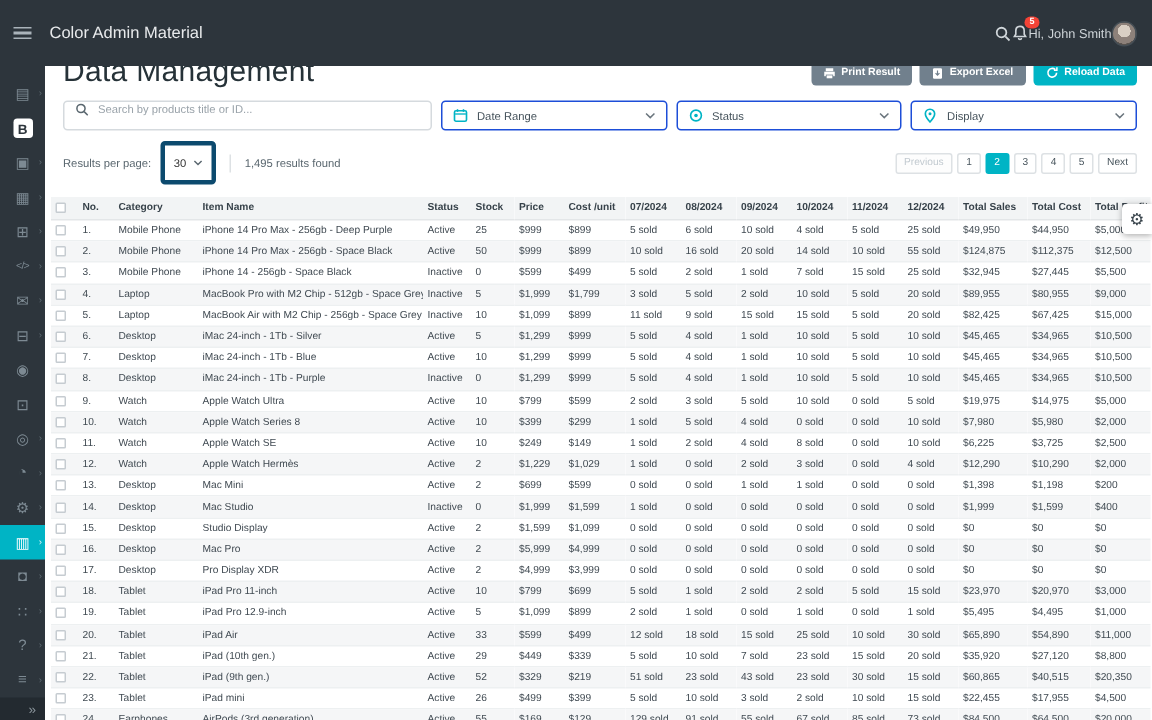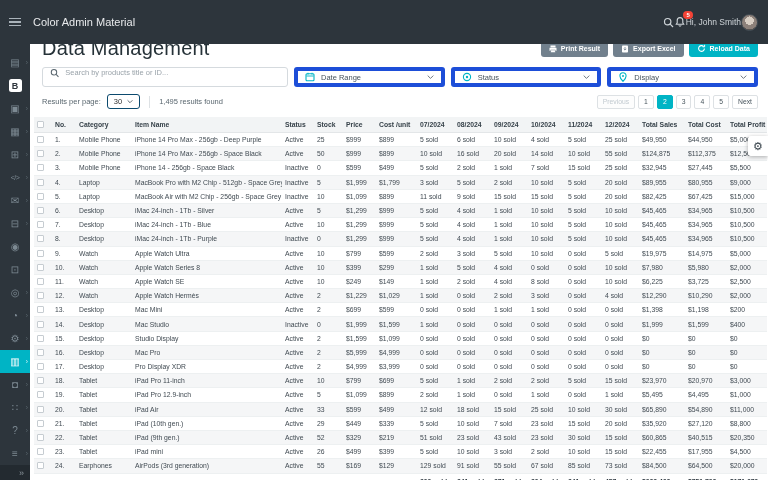--- a/index.html
+++ b/index.html
@@ -33,25 +33,25 @@
   .page-title { font-size:20px; color:#263238; font-weight:500; letter-spacing:.2px; }
   .hdr-buttons { margin-left:auto; display:flex; gap:5px; }
   .btn { height:17px; border-radius:3px; color:#fff; font-size:7px; font-weight:bold; display:flex; align-items:center; gap:4px; padding:0 8px; border:none; cursor:pointer; font-family:inherit; }
   .btn.gray { background:#71808d; }
   .btn.cyan { background:#00b4c5; }
 
   .filter-row { display:flex; gap:6px; padding:0 10px 0 12px; }
   .search-box { flex:0 0 246px; height:20px; border:1px solid #d5dade; border-radius:3px; display:flex; align-items:flex-start; gap:6px; padding:0 7px; background:#fff; }
   .search-box input { border:none; outline:none; font-size:7.5px; color:#333; width:100%; font-family:inherit; background:transparent; }
   .search-box input::placeholder { color:#9aa3aa; }
-  .dropdown { flex:1; height:20px; border:4px solid #1d4ed8; border-radius:3px; display:flex; align-items:center; gap:6px; padding:0 7px; background:#fff; font-size:7.5px; color:#45525b; cursor:pointer; }
+  .dropdown { flex:1; height:20px; border:1px solid #1d4ed8; border-radius:3px; display:flex; align-items:center; gap:6px; padding:0 7px; background:#fff; font-size:7.5px; color:#45525b; cursor:pointer; }
   .dropdown .chev { margin-left:auto; display:flex; }
 
   .results-bar { display:flex; align-items:center; padding:7px 10px 6px 12px; font-size:7.5px; color:#5a676f; }
-  .pp-select { border:1px solid #0c4a6e; border-radius:3px; height:15px; display:flex; align-items:center; gap:5px; padding:0 6px; margin:0 7px 0 6px; color:#333; cursor:pointer; background:#fff; }
+  .pp-select { border:3px solid #0c4a6e; border-radius:3px; height:29px; display:flex; align-items:center; gap:5px; padding:0 6px; margin:0 7px 0 6px; color:#333; cursor:pointer; background:#fff; }
   .v-divider { width:1px; height:12px; background:#dde1e4; margin:0 9px 0 2px; }
   .pagination { margin-left:auto; display:flex; gap:3px; }
   .page-btn { min-width:14px; height:14px; border:1px solid #dde1e4; border-radius:2px; background:#fff; font-size:6.8px; color:#49565e; display:flex; align-items:center; justify-content:center; padding:0 5px; cursor:pointer; }
   .page-btn.disabled { color:#c2cad0; background:#fdfdfd; cursor:default; }
   .page-btn.active { background:#00b4c5; border-color:#00b4c5; color:#fff; }
 
   .tbl-wrap { padding:2px 0 0 4px; }
   table { border-collapse:collapse; table-layout:fixed; width:733px; font-size:6.8px; color:#404a52; }
   thead th { background:#f2f4f5; font-weight:bold; color:#37424a; text-align:left; padding:4px 3px; border-bottom:1px solid #e3e6e8; white-space:nowrap; overflow:hidden; }
   td { padding:3.1px 3px; border-bottom:1px solid #edf0f1; white-space:nowrap; overflow:hidden; }

